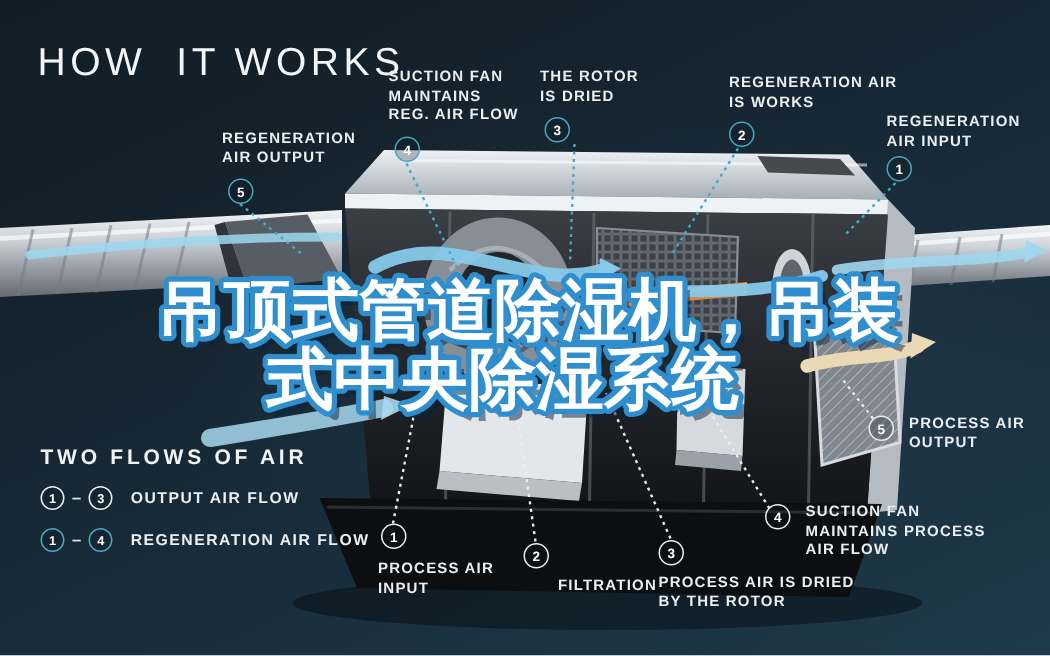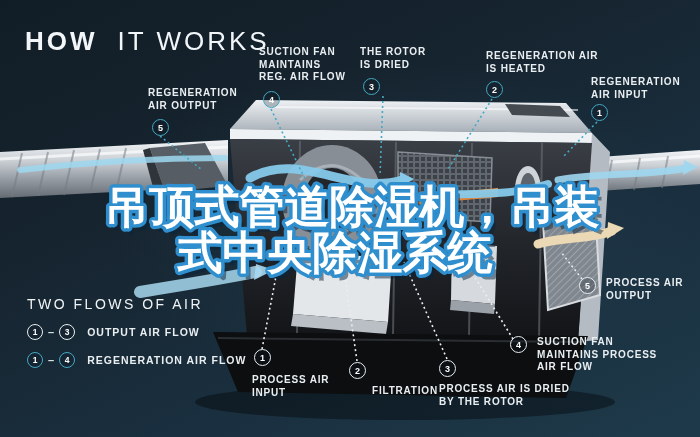--- a/index.html
+++ b/index.html
@@ -4,21 +4,21 @@
 <style>
   html,body{margin:0;padding:0;}
   body{width:700px;height:437px;overflow:hidden;font-family:"Liberation Sans","DejaVu Sans",sans-serif;}
   .stage{position:relative;width:700px;height:437px;overflow:hidden;
     background:linear-gradient(155deg,#111d26 0%,#16242f 35%,#1a3040 70%,#1e3a4a 100%);}
   .stage::after{content:"";position:absolute;inset:0;pointer-events:none;
     background:radial-gradient(ellipse 420px 240px at 58% 52%, rgba(90,140,170,0.10), rgba(0,0,0,0) 70%);}
   svg.scene{position:absolute;left:0;top:0;z-index:1;}
   
   .title{position:absolute;left:25px;top:26px;z-index:6;font-size:26px;letter-spacing:3px;color:#f2f6f8;white-space:nowrap;}
-  .title .b{font-weight:700;}
+  .title .b{font-weight:400;}
   .title .l{font-weight:300;margin-left:20px;}
   
   .co{position:absolute;z-index:6;}
   .co .lbl{font-size:10px;font-weight:700;letter-spacing:0.8px;line-height:1.25;color:#e9eef1;white-space:pre-line;}
   .badge{width:17px;height:17px;border-radius:50%;display:flex;align-items:center;justify-content:center;
     font-size:9px;font-weight:700;color:#fff;box-sizing:border-box;background:rgba(10,25,35,0.25);}
   .badge.teal{border:1.6px solid #45a9c4;}
   .badge.white{border:1.6px solid #e9eef1;}
   .co .badge{position:absolute;}
   
@@ -32,21 +32,21 @@
   .co-stack .badge{position:static;}
   .co-proc1{left:252px;top:349px;} .co-proc1 .badge{margin-left:2px;} .co-proc1 .lbl{margin-top:8px;}
   .co-proc2{left:348px;top:362px;} .co-proc2 .badge{margin-left:1px;} .co-proc2 .lbl{margin-top:6px;padding-left:24px;}
   .co-proc3{left:439px;top:360px;} .co-proc3 .lbl{margin-top:6px;}
   .co-row{display:flex;flex-direction:row;align-items:flex-start;}
   .co-row .badge{position:static;flex:0 0 auto;margin-right:10px;}
   .co-proc4{left:510px;top:336px;}
   .co-proc5{left:579px;top:277px;}
   
   .legend{position:absolute;left:27px;top:296px;z-index:6;}
-  .legend .head{font-size:14px;font-weight:400;letter-spacing:2.5px;color:#f0f4f6;white-space:nowrap;}
+  .legend .head{font-size:14px;font-weight:700;letter-spacing:2.5px;color:#f0f4f6;white-space:nowrap;}
   .legend .row{display:flex;align-items:center;margin-top:12px;}
   .legend .badge{width:16px;height:16px;font-size:8.5px;}
   .legend .dash{color:#dfe6ea;font-size:11px;margin:0 5px;font-weight:700;}
   .legend .row .lbl{font-size:10.5px;font-weight:700;letter-spacing:1px;color:#e9eef1;margin-left:12px;white-space:nowrap;}
   
   text.hl{font-family:"DejaVu Sans","Liberation Sans",sans-serif;font-weight:900;}
 </style>
 </head>
 <body>
 
@@ -211,21 +211,21 @@
 REG. AIR FLOW</div>
     <div class="badge teal">4</div>
   </div>
   <div class="co co-reg3">
     <div class="lbl">THE ROTOR
 IS DRIED</div>
     <div class="badge teal">3</div>
   </div>
   <div class="co co-reg2">
     <div class="lbl">REGENERATION AIR
-IS HEATED</div>
+IS WORKS</div>
     <div class="badge teal">2</div>
   </div>
   <div class="co co-reg1">
     <div class="lbl">REGENERATION
 AIR INPUT</div>
     <div class="badge teal">1</div>
   </div>
 
   <div class="co co-stack co-proc1">
     <div class="badge white">1</div>

